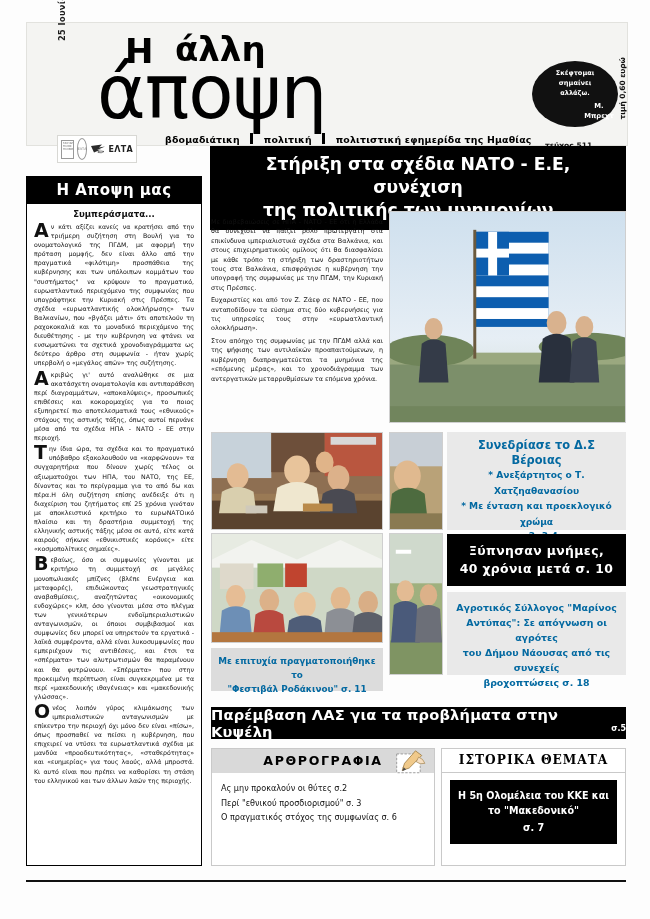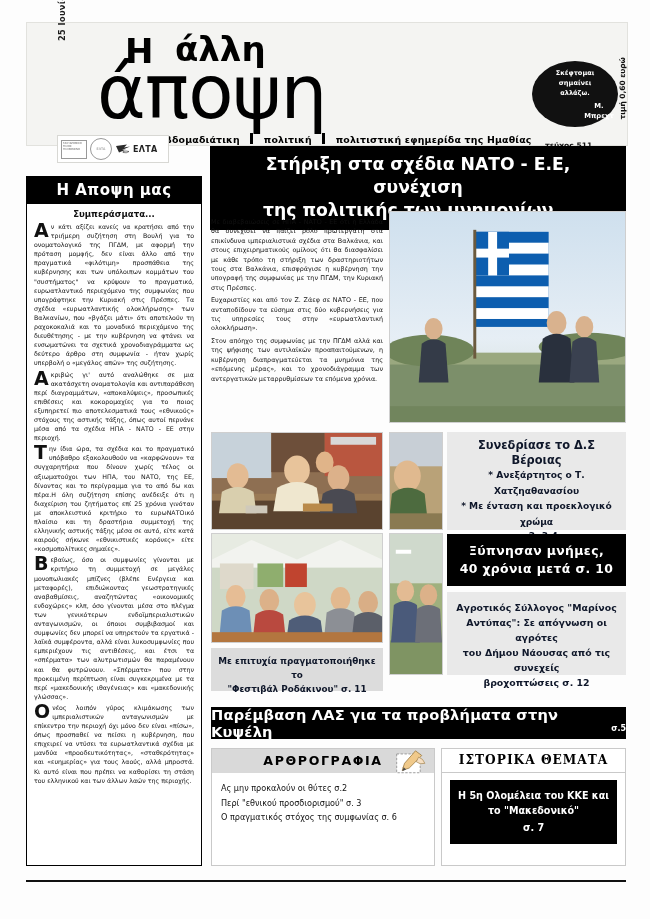--- a/index.html
+++ b/index.html
@@ -52,21 +52,21 @@
   .subtitle-row{
     position:absolute;left:138px;top:110px;
     font-size:9.4px;font-weight:bold;letter-spacing:.2px;
     white-space:nowrap;
   }
   .subtitle-row span.sep{
     display:inline-block;width:3px;height:11px;background:#000;
     vertical-align:-1px;margin:0 7px;
   }
   .logos-box{
-    position:absolute;left:30px;top:112px;width:112px;height:28px;
+    position:absolute;left:30px;top:112px;width:80px;height:28px;
     background:#fff;border:1px solid #d8d8d4;
     display:flex;align-items:center;gap:3px;padding:0 3px;
     box-sizing:border-box;overflow:hidden;
   }
   .logo-stamp{
     width:26px;height:19px;border:1px solid #999;
     font-size:2.6px;line-height:3px;color:#666;
     padding:1px;box-sizing:border-box;overflow:hidden;
     background:#fff;
   }
@@ -143,21 +143,21 @@
   .photo{position:absolute;overflow:hidden;border:1px solid #cfcfcf;box-sizing:border-box;}
   .photo svg{display:block;width:100%;height:100%;}
   #photo-flag{left:389px;top:211px;width:237px;height:212px;}
   #photo-council{left:211px;top:432px;width:172px;height:98px;}
   #photo-festival{left:211px;top:533px;width:172px;height:110px;}
   #photo-protest{left:389px;top:533px;width:54px;height:142px;}
   #photo-farm{left:389px;top:432px;width:54px;height:98px;}
   
   .teaser{
     position:absolute;box-sizing:border-box;text-align:center;
-    color:#0f172a;
+    color:#0369a1;
   }
   .teaser.grey{background:#e9e9e9;}
   .teaser.black{background:#000;color:#fff;}
   #teaser-council{
     left:447px;top:432px;width:179px;height:98px;
     padding:6px 6px 0;
   }
   #teaser-council .t-title{font-size:11.4px;font-weight:bold;line-height:15px;}
   #teaser-council .t-line{font-size:9.1px;line-height:15.5px;font-weight:bold;}
   #teaser-council .t-page{font-size:9.1px;font-weight:bold;margin-top:1px;}
@@ -408,21 +408,21 @@
 
   <div class="teaser black" id="teaser-memories">
     <div class="t-line">Ξύπνησαν μνήμες,</div>
     <div class="t-line">40 χρόνια μετά σ. 10</div>
   </div>
 
   <div class="teaser grey" id="teaser-farmers">
     <div class="t-line">Αγροτικός Σύλλογος "Μαρίνος</div>
     <div class="t-line">Αντύπας": Σε απόγνωση οι αγρότες</div>
     <div class="t-line">του Δήμου Νάουσας από τις συνεχείς</div>
-    <div class="t-line">βροχοπτώσεις σ. 12</div>
+    <div class="t-line">βροχοπτώσεις σ. 18</div>
   </div>
 
   <div class="teaser" id="teaser-festival">
     <div class="t-line">Με επιτυχία πραγματοποιήθηκε το</div>
     <div class="t-line">"Φεστιβάλ Ροδάκινου" σ. 11</div>
   </div>
 
   <div class="wide-bar">
     <span class="wb-title">Παρέμβαση ΛΑΣ για τα προβλήματα στην Κυψέλη</span>
     <span class="wb-page">σ.5</span>

